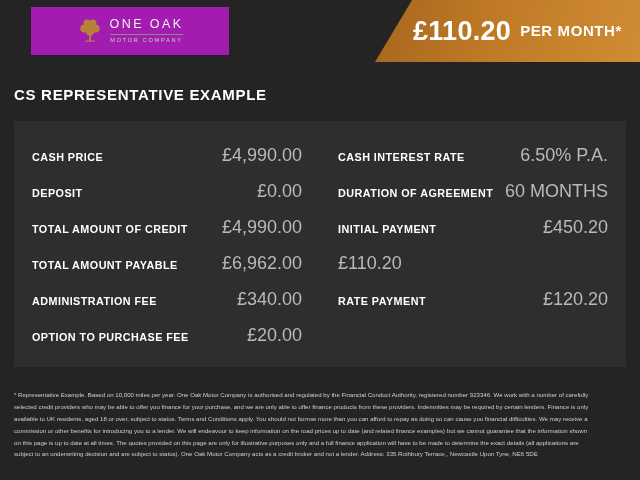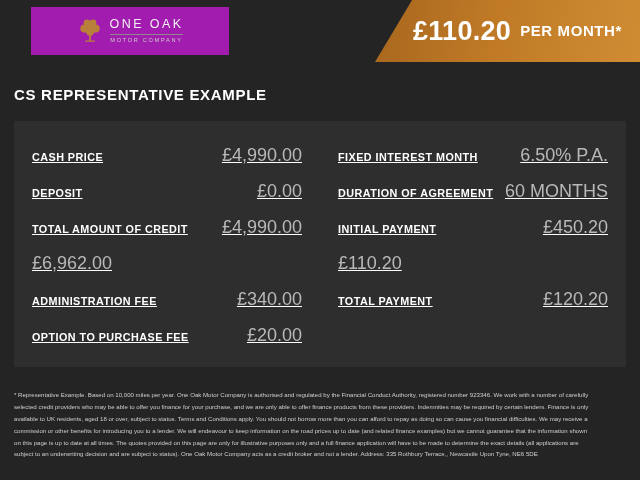--- a/index.html
+++ b/index.html
@@ -119,21 +119,20 @@
     font-weight: bold;
     letter-spacing: 0.7px;
     color: #ffffff;
   }
 
   
   .panels {
     margin: 18px 14px 0 14px;
     display: flex;
     gap: 0;
-    text-decoration: underline;
   }
   .panel {
     background: #2e2e2e;
     flex: 1;
     padding: 16px 18px 14px 18px;
     box-sizing: border-box;
   }
   .row {
     display: flex;
     justify-content: space-between;
@@ -219,50 +218,51 @@
       </div>
       <div class="row">
         <span class="label">DEPOSIT</span>
         <span class="value">£0.00</span>
       </div>
       <div class="row">
         <span class="label">TOTAL AMOUNT OF CREDIT</span>
         <span class="value">£4,990.00</span>
       </div>
       <div class="row">
+        <span class="label">TOTAL AMOUNT PAYABLE</span>
         <span class="value">£6,962.00</span>
       </div>
       <div class="row">
         <span class="label">ADMINISTRATION FEE</span>
         <span class="value">£340.00</span>
       </div>
       <div class="row">
         <span class="label">OPTION TO PURCHASE FEE</span>
         <span class="value">£20.00</span>
       </div>
     </div>
 
     <div class="panel">
       <div class="row">
-        <span class="label">FIXED INTEREST MONTH</span>
+        <span class="label">CASH INTEREST RATE</span>
         <span class="value">6.50% P.A.</span>
       </div>
       <div class="row">
         <span class="label">DURATION OF AGREEMENT</span>
         <span class="value">60 MONTHS</span>
       </div>
       <div class="row">
         <span class="label">INITIAL PAYMENT</span>
         <span class="value">£450.20</span>
       </div>
       <div class="row">
         <span class="value">£110.20</span>
       </div>
       <div class="row">
-        <span class="label">TOTAL PAYMENT</span>
+        <span class="label">RATE PAYMENT</span>
         <span class="value">£120.20</span>
       </div>
     </div>
 
   </div>
 
   <div class="footnote">* Representative Example. Based on 10,000 miles per year. One Oak Motor Company is authorised and regulated by the Financial Conduct Authority, registered number 923346. We work with a number of carefully selected credit providers who may be able to offer you finance for your purchase, and we are only able to offer finance products from these providers. Indemnities may be required by certain lenders. Finance is only available to UK residents, aged 18 or over, subject to status. Terms and Conditions apply. You should not borrow more than you can afford to repay as doing so can cause you financial difficulties. We may receive a commission or other benefits for introducing you to a lender. We will endeavour to keep information on the road prices up to date (and related finance examples) but we cannot guarantee that the information shown on this page is up to date at all times. The quotes provided on this page are only for illustrative purposes only and a full finance application will have to be made to determine the exact details (all applications are subject to an underwriting decision and are subject to status). One Oak Motor Company acts as a credit broker and not a lender. Address: 335 Rothbury Terrace,, Newcastle Upon Tyne, NE6 5DE</div>
 
 </div>
 

